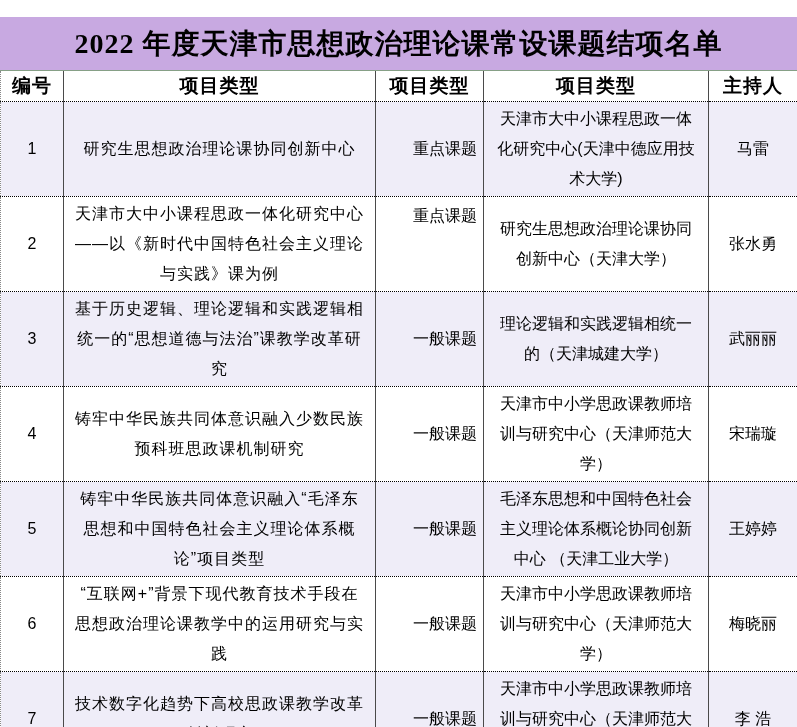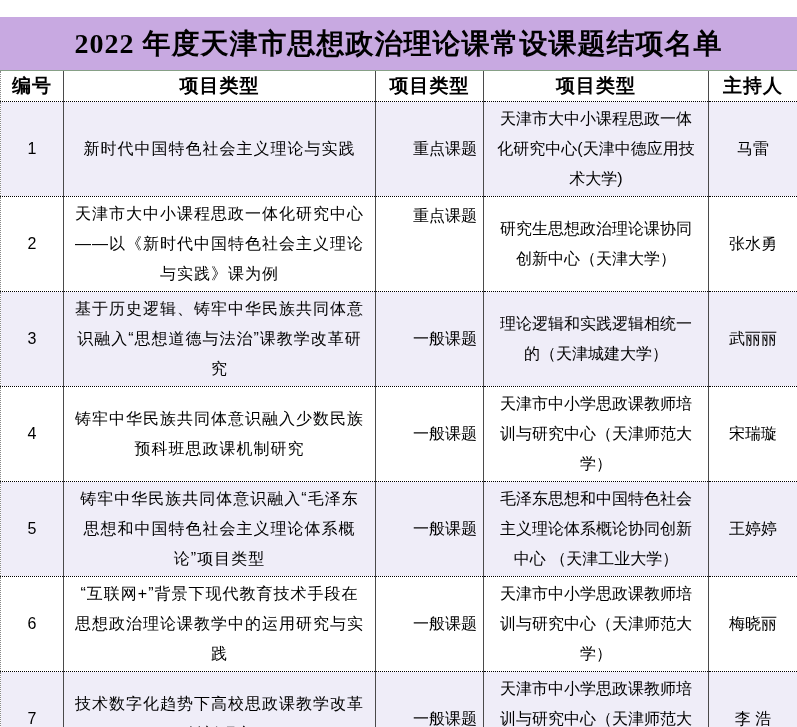--- a/index.html
+++ b/index.html
@@ -112,37 +112,37 @@
         <th>项目类型</th>
         <th>项目类型</th>
         <th>项目类型</th>
         <th>主持人</th>
       </tr>
     </thead>
     <tbody>
 
       <tr class="r1">
         <td class="no">1</td>
-        <td class="name">新时代中国特色社会主义理论与实践</td>
+        <td class="name">研究生思想政治理论课协同创新中心</td>
         <td class="type">重点课题</td>
         <td class="unit">天津市大中小课程思政一体化研究中心(天津中德应用技术大学)</td>
         <td class="host">马雷</td>
       </tr>
 
       <tr class="r2">
         <td class="no">2</td>
         <td class="name">天津市大中小课程思政一体化研究中心——以《新时代中国特色社会主义理论与实践》课为例</td>
         <td class="type v-top">重点课题</td>
         <td class="unit">研究生思想政治理论课协同创新中心（天津大学）</td>
         <td class="host">张水勇</td>
       </tr>
 
       <tr class="r3">
         <td class="no">3</td>
-        <td class="name">基于历史逻辑、铸牢中华民族共同体意识融入“思想道德与法治”课教学改革研究</td>
+        <td class="name">基于历史逻辑、理论逻辑和实践逻辑相统一的“思想道德与法治”课教学改革研究</td>
         <td class="type">一般课题</td>
         <td class="unit">理论逻辑和实践逻辑相统一的（天津城建大学）</td>
         <td class="host">武丽丽</td>
       </tr>
 
       <tr class="r4">
         <td class="no">4</td>
         <td class="name">铸牢中华民族共同体意识融入少数民族预科班思政课机制研究</td>
         <td class="type">一般课题</td>
         <td class="unit">天津市中小学思政课教师培训与研究中心（天津师范大学）</td>

